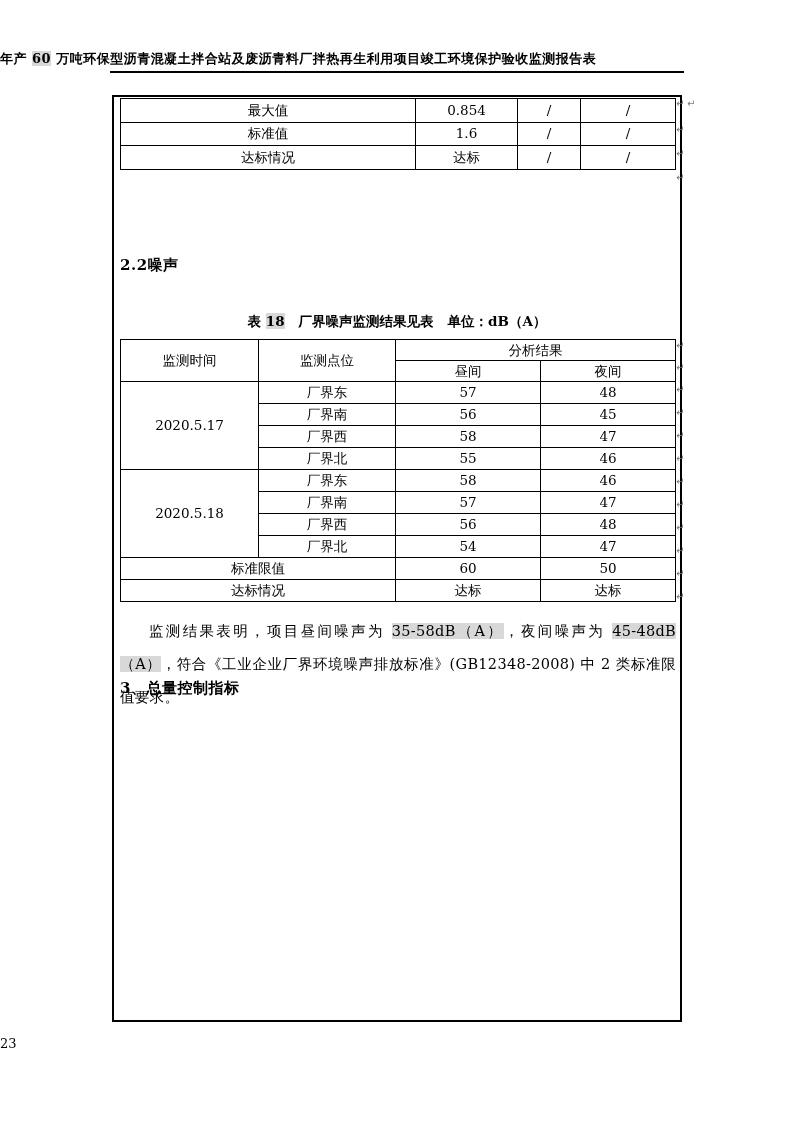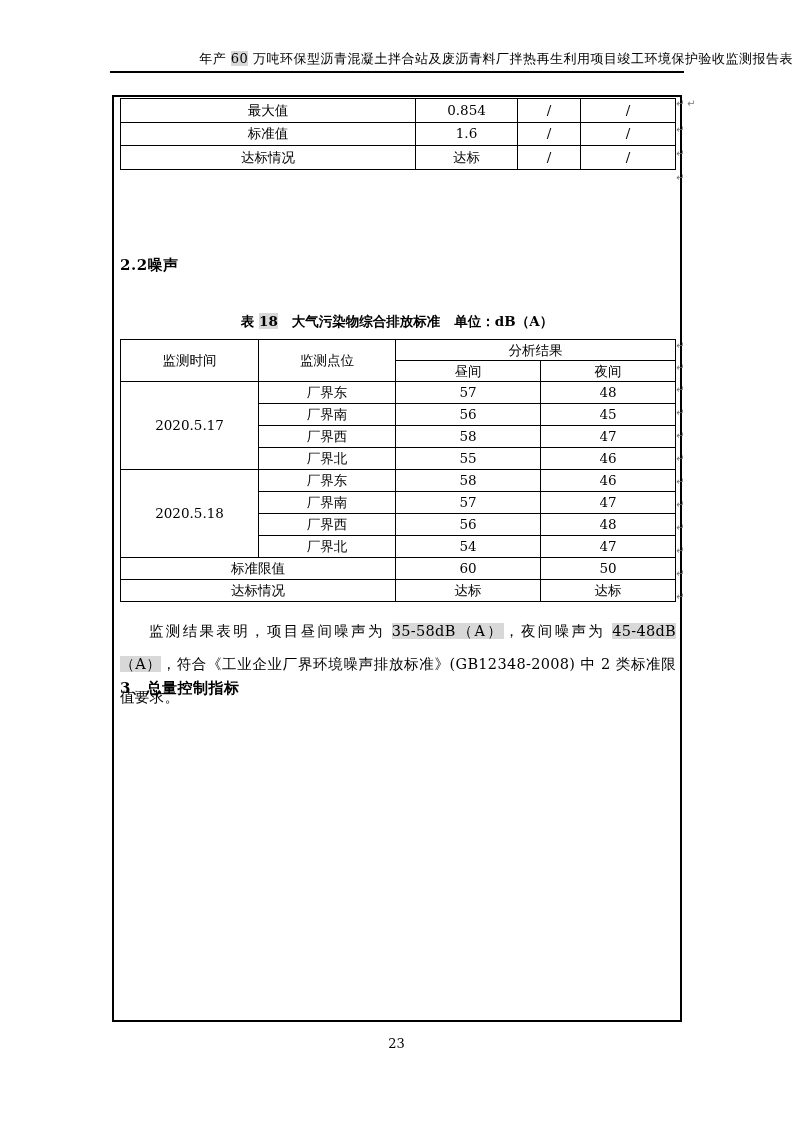--- a/index.html
+++ b/index.html
@@ -7,21 +7,21 @@
     position:relative;
     width:793px;height:1122px;
     background:#ffffff;
     font-family:"DejaVu Serif","Liberation Serif",serif;
     color:#000;
     overflow:hidden;
   }
   
   .doc-title{
     position:absolute;top:50px;left:0;width:100%;
-    text-align:right;font-size:13px;font-weight:normal;
+    text-align:left;font-size:13px;font-weight:bold;
     letter-spacing:0.5px;white-space:nowrap;
   }
   .header-rule{
     position:absolute;top:71px;left:110px;width:574px;height:2px;
     background:#000;
   }
   
   .frame{
     position:absolute;left:112px;top:95px;width:566px;height:923px;
     border:2px solid #000;
@@ -55,21 +55,21 @@
     position:absolute;left:0;top:216px;width:100%;
     text-align:center;font-size:13.5px;font-weight:bold;
     white-space:nowrap;
   }
   .caption .gap{display:inline-block;width:14px;}
   .field{background:#d8d8d8;}
   sup{font-size:9px;vertical-align:super;line-height:0;}
   
   .page-number{
     position:absolute;top:1036px;left:0;width:100%;
-    text-align:center;font-size:13px;
+    font-size:13px;
   }
   
   .fmt-mark{
     position:absolute;
     font-family:"DejaVu Sans","Liberation Sans",sans-serif;
     font-size:10px;color:#7a7a7a;line-height:10px;
   }
 </style>
 </head>
 <body>
@@ -108,21 +108,21 @@
         <td>达标</td>
         <td>/</td>
         <td>/</td>
       </tr>
     </tbody>
       </table>
 
 
     <div class="heading" style="top:159px;">2.2噪声</div>
 
-    <div class="caption"><span>表 </span><span class="field">18</span><span class="gap"></span><span>大气污染物综合排放标准</span><span class="gap"></span><span>单位：dB（A）</span></div>
+    <div class="caption"><span>表 </span><span class="field">18</span><span class="gap"></span><span>厂界噪声监测结果见表</span><span class="gap"></span><span>单位：dB（A）</span></div>
 
     <table class="noise-table">
       <colgroup>
           <col style="width:138px">
           <col style="width:137px">
           <col style="width:145px">
           <col style="width:135px">
         </colgroup>
       <tbody>
           <tr class="hdr">

